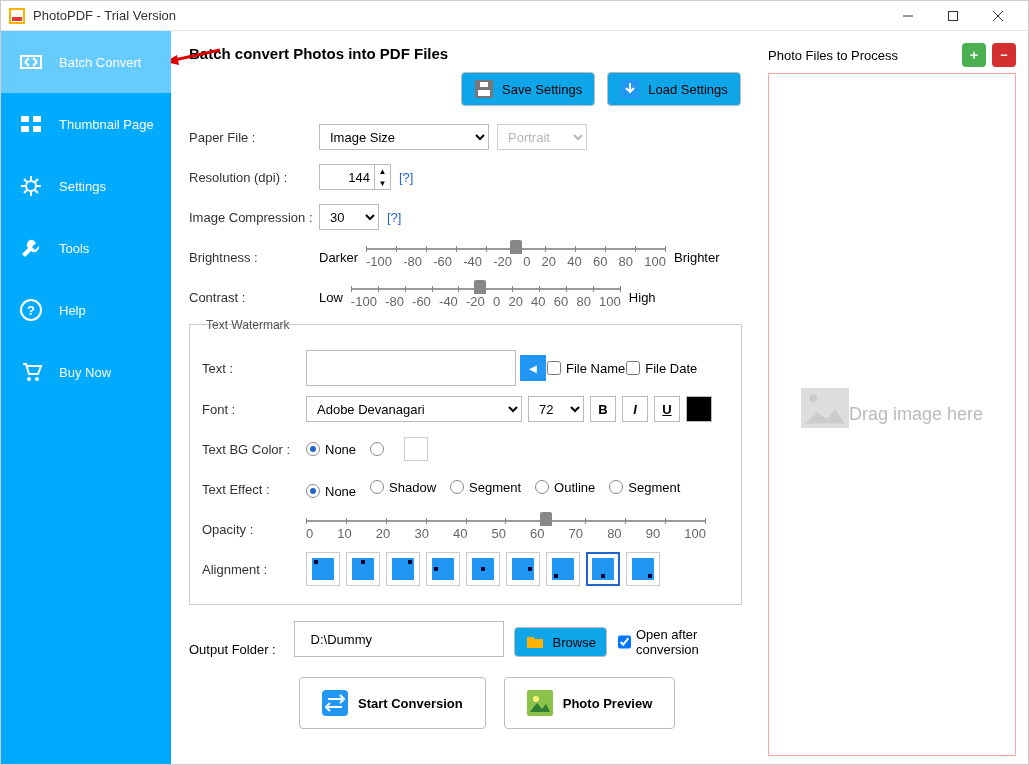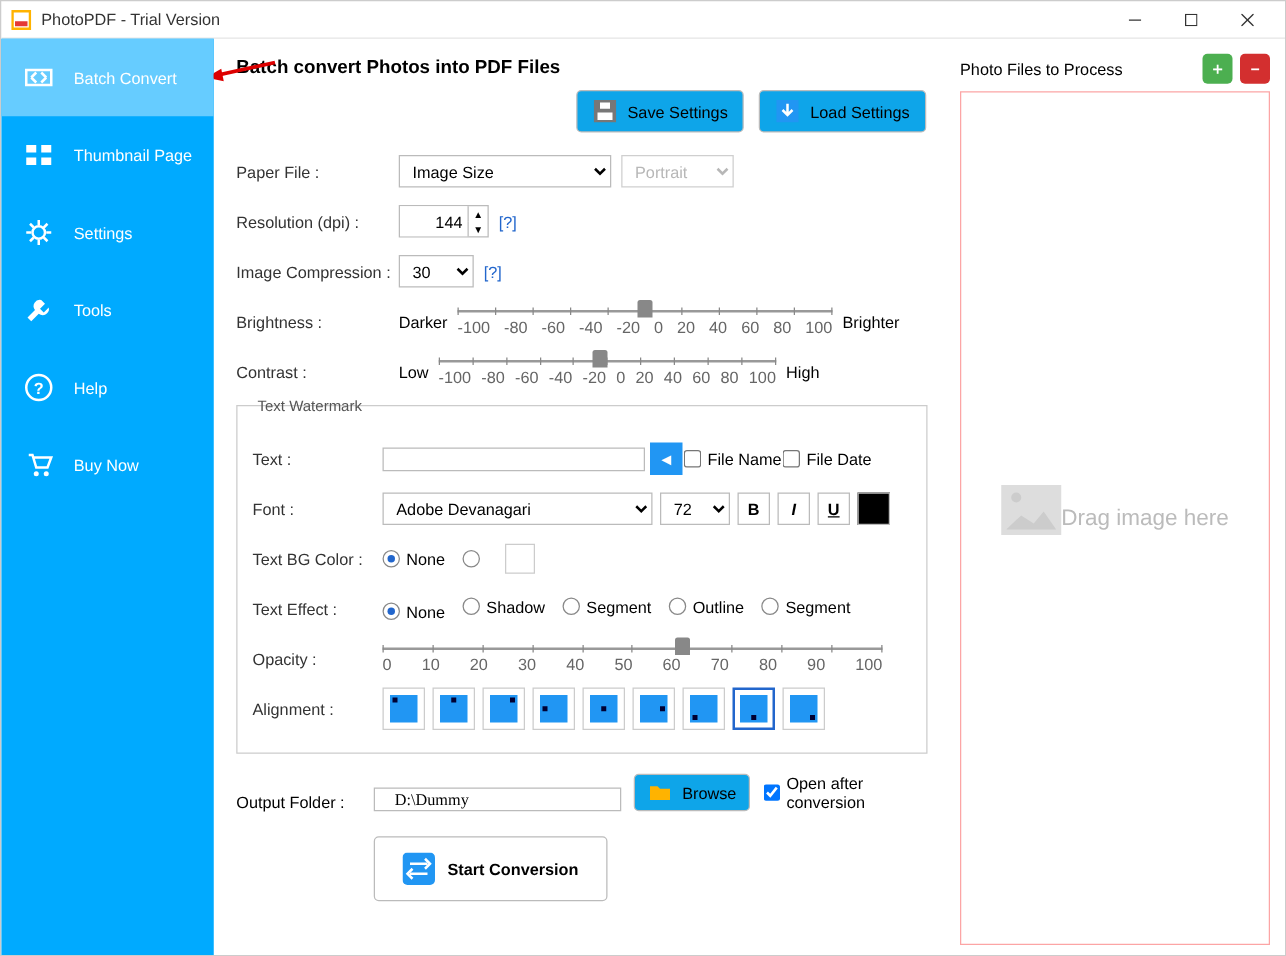--- a/index.html
+++ b/index.html
@@ -38,21 +38,21 @@
 .slider .track { position: absolute; top: 6px; left: 0; right: 0; height: 2px; background: #999; }
 .slider .ticks { position: absolute; top: 4px; left: 0; right: 0; height: 8px; display: flex; justify-content: space-between; }
 .slider .ticks span { width: 1px; height: 6px; background: #888; }
 .slider .knob { position: absolute; top: -2px; width: 12px; height: 14px; background: #888; border-radius: 2px 2px 0 0; transform: translateX(-50%); }
 .slider .labels { position: absolute; top: 12px; left: 0; right: 0; display: flex; justify-content: space-between; font-size: 10px; color: #666; }
 
 .fieldset { border: 1px solid #ccc; padding: 10px 12px 12px 12px; margin-top: 10px; }
 .fieldset .legend { position: relative; top: -18px; background: #fff; display: inline-block; padding: 0 4px; color: #555; font-size: 12px; height: 0; }
 .fieldset .row .lbl { width: 104px; }
 
-.txtinput { border: 1px solid #bbb; height: 19px; padding: 0 16px; font-family: Liberation Serif, serif; }
+.txtinput { border: 1px solid #bbb; height: 36px; padding: 0 16px; }
 .colorbtn { width: 26px; height: 26px; background: #2196f3; display: inline-flex; align-items: center; justify-content: center; color: #fff; font-weight: bold; }
 .chk { display: inline-flex; align-items: center; gap: 5px; margin-left: 1px; }
 .chk input { width: 14px; height: 14px; }
 
 .fontbtn { width: 26px; height: 26px; border: 1px solid #bbb; background: #fff; display: inline-flex; align-items: center; justify-content: center; font-weight: bold; margin-left: 6px; }
 .swatch { width: 26px; height: 26px; background: #000; margin-left: 6px; border: 1px solid #bbb; }
 
 .radio { display: inline-flex; align-items: center; gap: 5px; margin-right: 14px; }
 .radio .r { width: 14px; height: 14px; border: 1px solid #888; border-radius: 50%; display: inline-flex; align-items: center; justify-content: center; }
 .radio .r.on::after { content: ""; width: 6px; height: 6px; background: #2266cc; border-radius: 50%; }
@@ -481,20 +481,30 @@
       <div class="bigbtn">
         <span>
             <svg width="26" height="26">
               <rect width="26" height="26" rx="4" fill="#2196f3"></rect>
               <path d="M8 13l-4 4 4 4M18 13l4-4-4-4" stroke="#fff" stroke-width="2" fill="none"></path>
               <path d="M6 9h14M6 17h14" stroke="#fff" stroke-width="2"></path>
             </svg>
           </span>
         <b>Start Conversion</b>
       </div>
+      <div class="bigbtn">
+        <span>
+            <svg width="26" height="26">
+              <rect width="26" height="26" rx="2" fill="#8bc34a"></rect>
+              <circle cx="9" cy="9" r="3" fill="#fff176"></circle>
+              <path d="M3 22l7-9 5 6 4-5 4 8z" fill="#2e7d32"></path>
+            </svg>
+          </span>
+        <b>Photo Preview</b>
+      </div>
     </div>
   </div>
 
   <div class="rightpanel">
     <div class="rp-head">
       <span class="t">Photo Files to Process</span>
       <div class="sqbtn add">＋</div>
       <div class="sqbtn rem">－</div>
     </div>
     <div class="dropzone">

